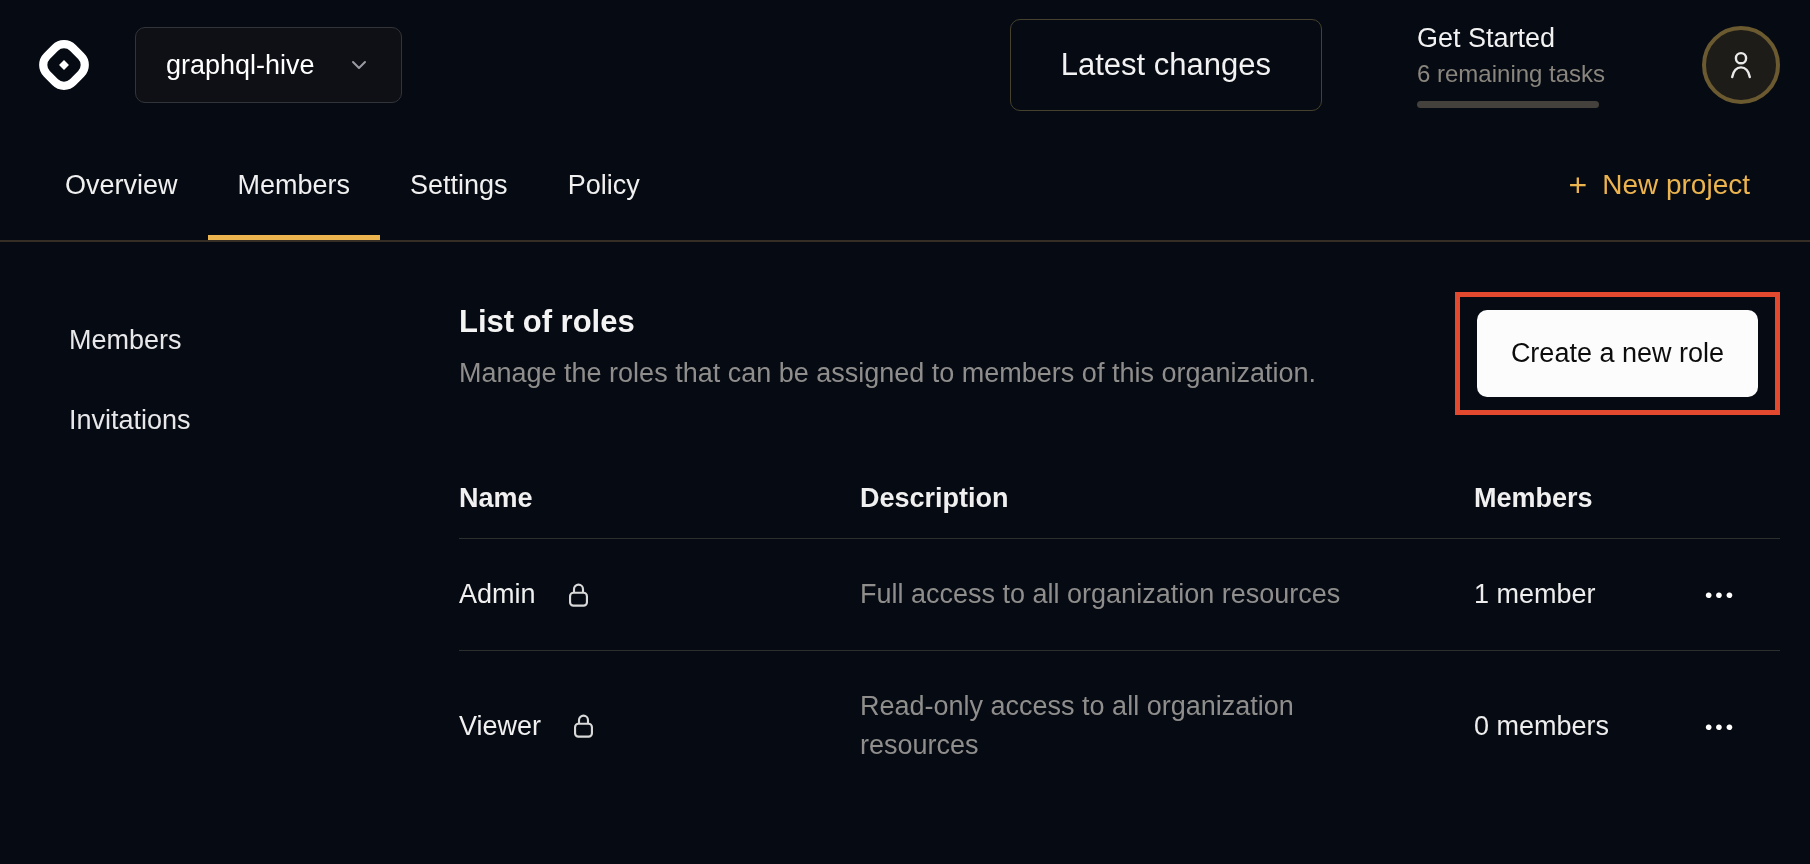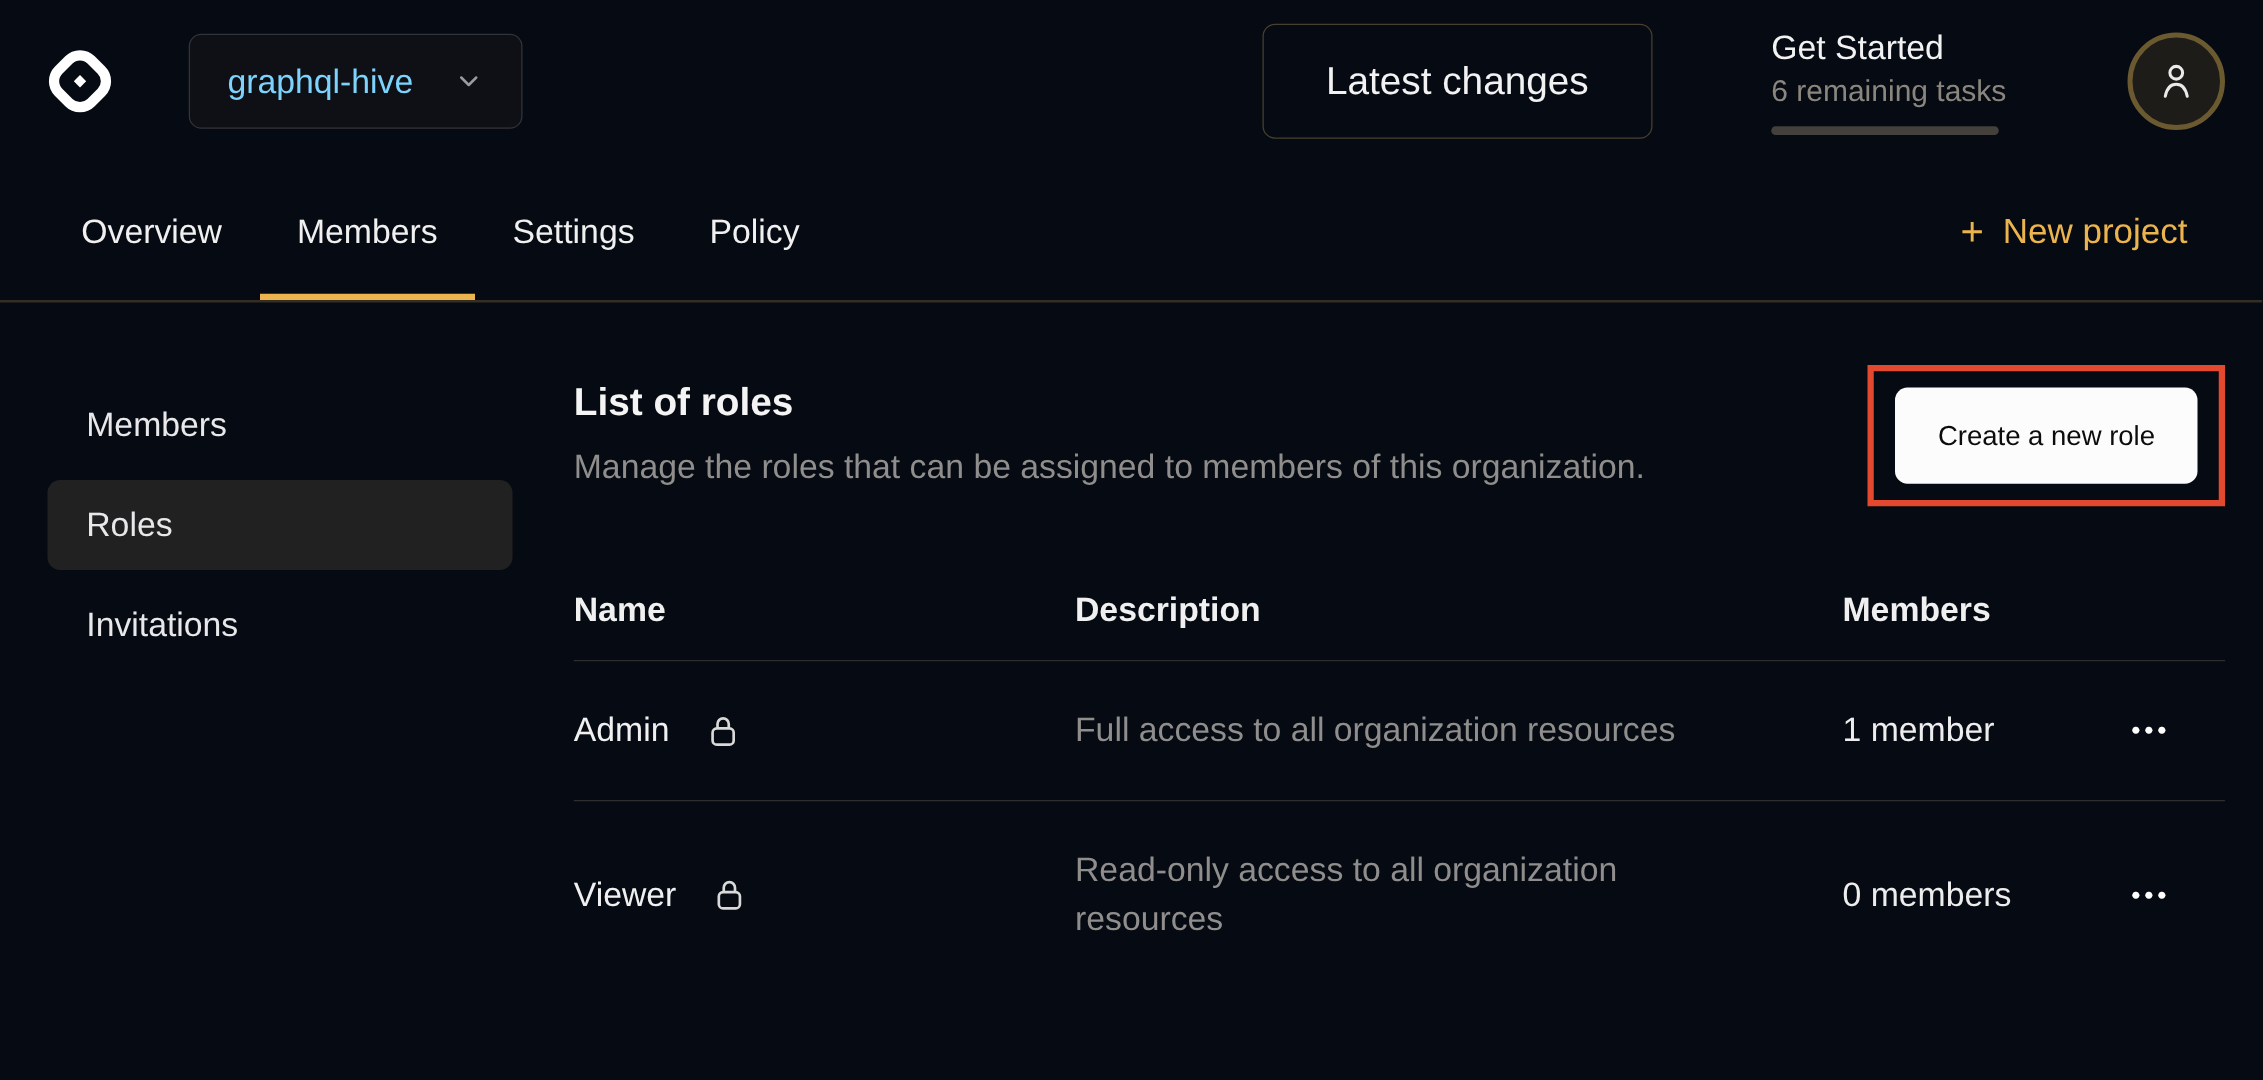--- a/index.html
+++ b/index.html
@@ -14,28 +14,28 @@
   
   .header {
     height:130px;
     display:flex;
     align-items:center;
     padding-left:35px;
     padding-right:30px;
   }
   .logo { width:58px; height:64px; flex-shrink:0; }
   .org-btn {
-    margin-left:58px;
+    margin-left:42px;
     height:76px;
     padding:0 30px;
     display:flex; align-items:center; gap:32px;
     background:#0e1016;
     border:1px solid #33343a;
     border-radius:10px;
-    color:#7dd3fc;
+    color:#ffffff;
     font-size:27px;
     font-family:inherit;
     cursor:pointer;
   }
   .spacer { flex:1; }
   .latest-btn {
     height:92px;
     padding:0 50px;
     background:transparent;
     border:1px solid #46412f;
@@ -110,25 +110,25 @@
   .main-header { display:flex; justify-content:space-between; align-items:flex-start; }
   .page-title { font-size:31px; font-weight:700; color:#f4f4f4; }
   .page-sub { margin-top:18px; font-size:27px; color:#8f8e8c; }
 
   .annotation-box {
     border:5px solid #e2492f;
     padding:13px 17px;
     margin-top:-12px;
   }
   .create-btn {
-    height:77px;
+    height:87px;
     padding:0 34px;
     background:#fcfcfc;
     color:#0c0c0c;
-    font-size:22px; font-weight:500;
+    font-size:27px; font-weight:500;
     border:none; border-radius:10px;
     font-family:inherit;
     cursor:pointer;
     white-space:nowrap;
   }
 
   
   .roles-table { margin-top:60px; }
   .t-head, .t-row {
     display:grid;
@@ -206,21 +206,20 @@
   <button class="new-project">
     <span class="plus-glyph">+</span>
     <span>New project</span>
   </button>
 </div>
 
 <div class="content">
 
   <div class="sidebar">
     <button class="side-item">Members</button>
-    <button class="side-item active">Roles</button>
     <button class="side-item">Invitations</button>
   </div>
 
   <div class="main">
 
     <div class="main-header">
       <div>
         <div class="page-title">List of roles</div>
         <div class="page-sub">Manage the roles that can be assigned to members of this organization.</div>
       </div>

